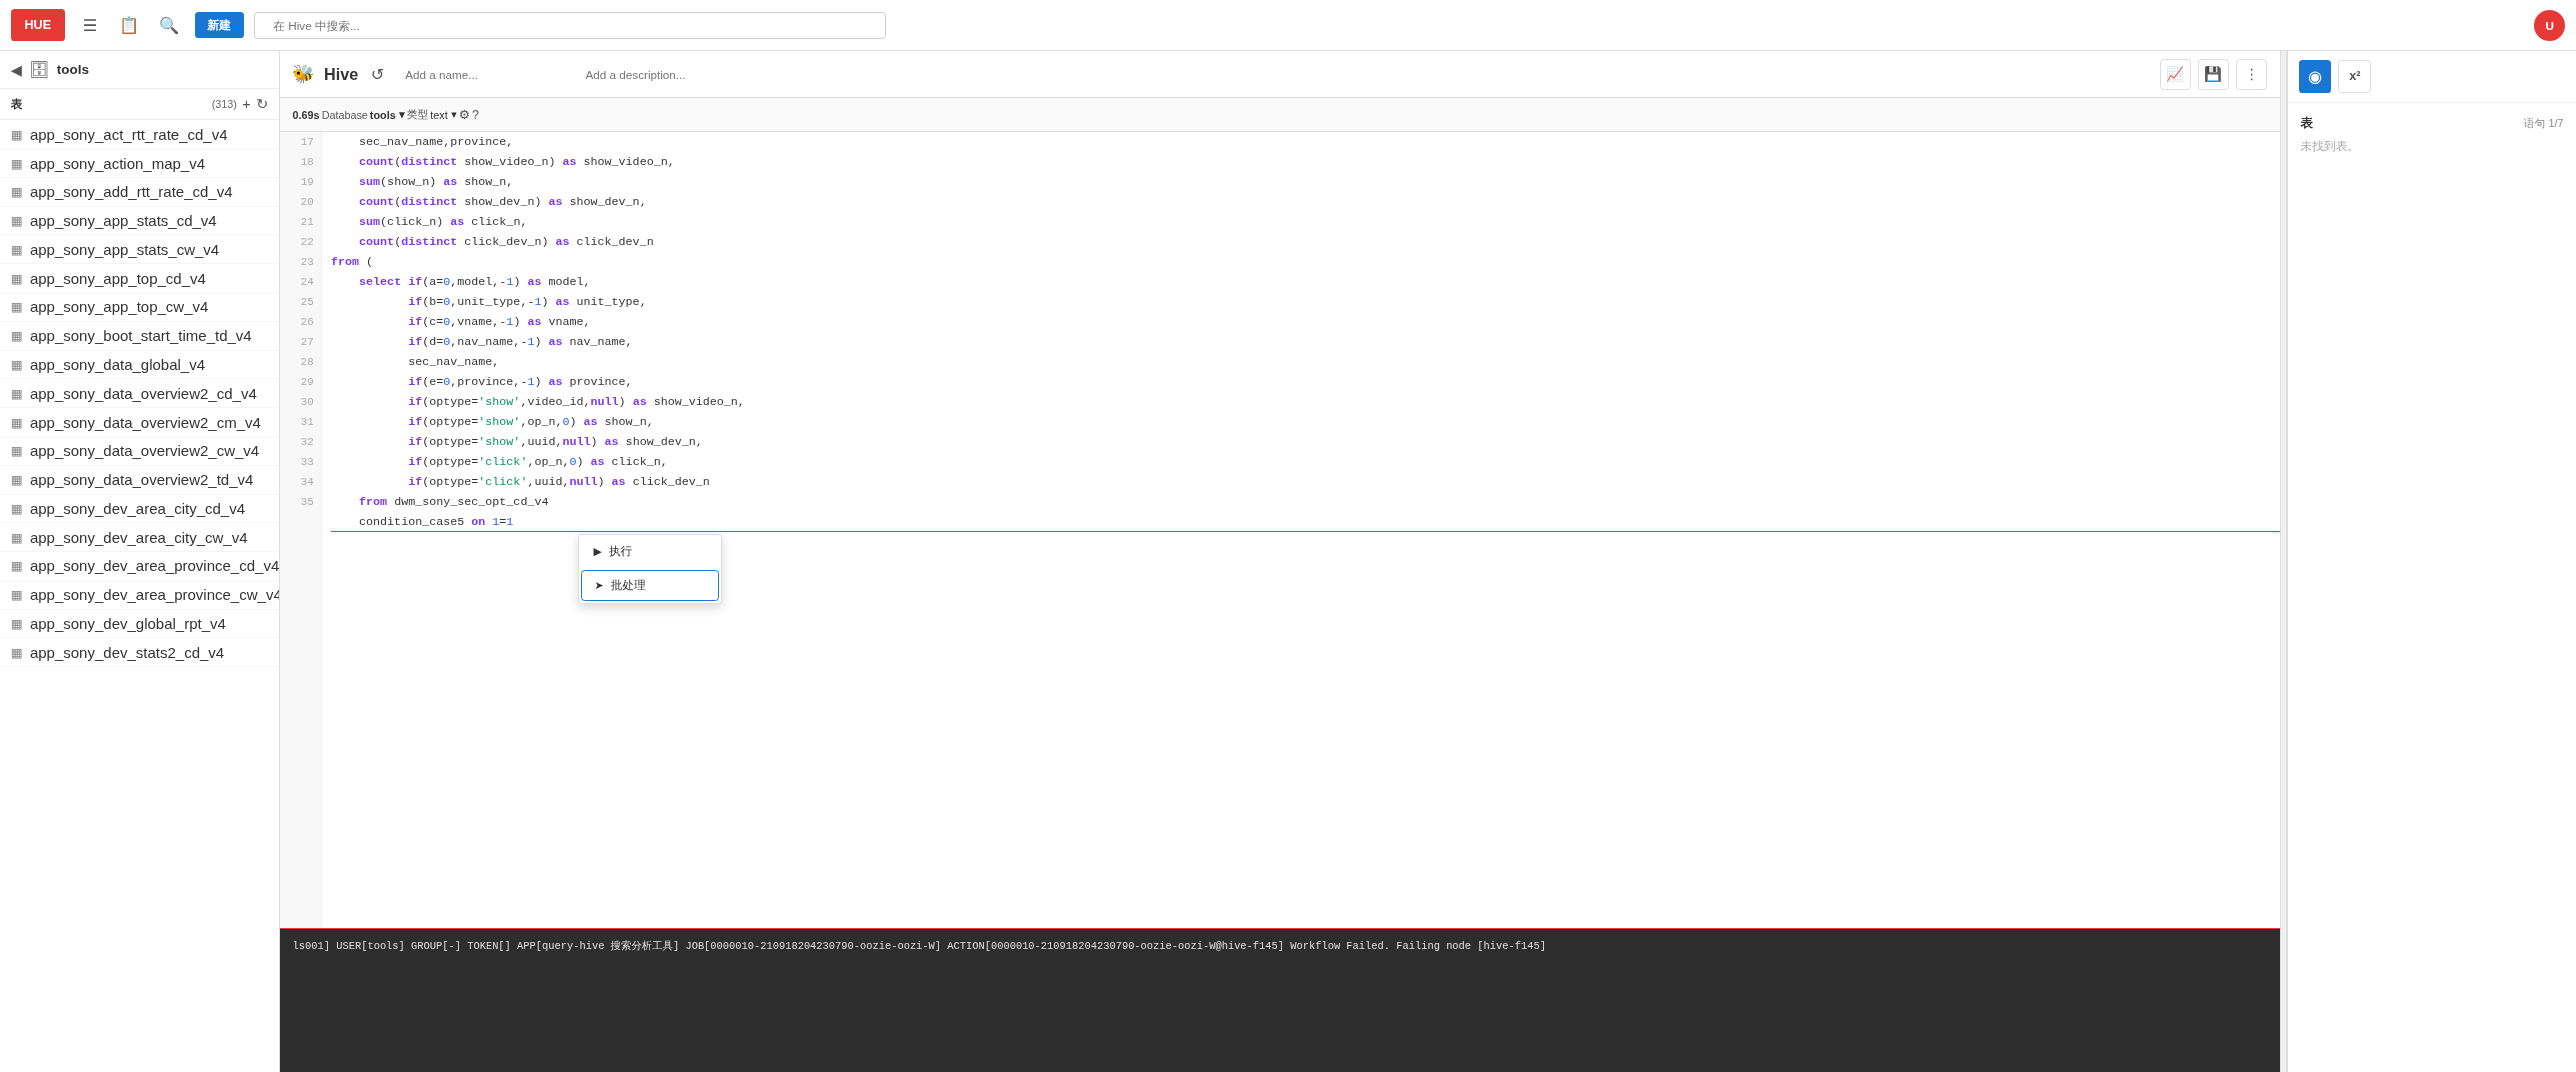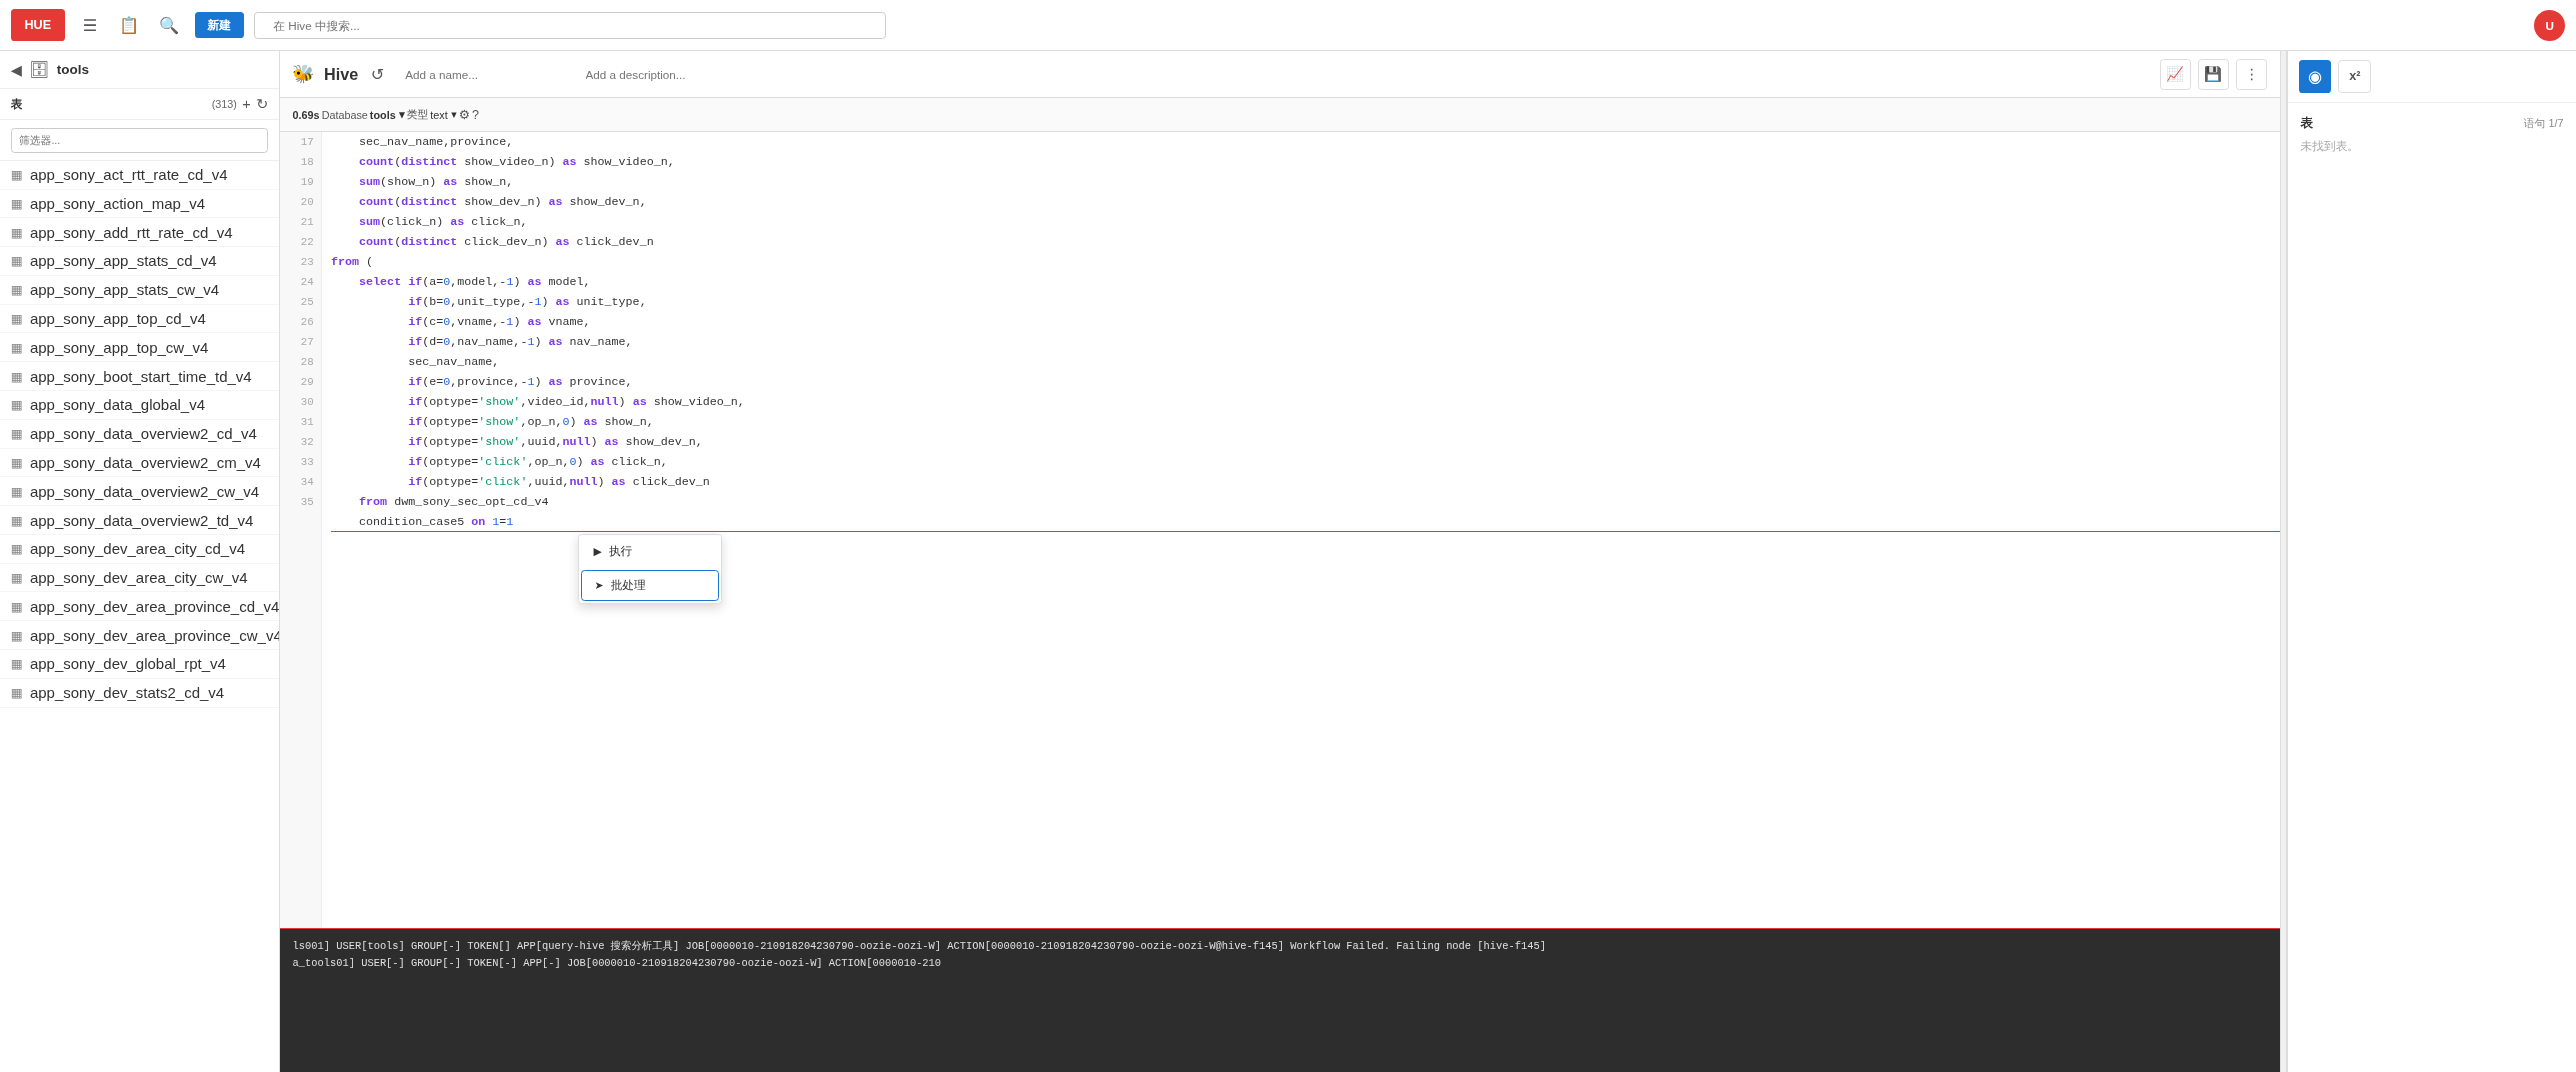--- a/index.html
+++ b/index.html
@@ -273,23 +273,20 @@
     <div class="sidebar-header">
       <button class="sidebar-back-btn">◀</button>
       <span class="sidebar-db-icon">🗄</span>
       <span class="sidebar-title">tools</span>
     </div>
     <div class="sidebar-tables-header">
       <span class="sidebar-tables-label">表</span>
       <span class="sidebar-count">(313)</span>
       <button class="sidebar-icon-btn">+</button>
       <button class="sidebar-icon-btn">↻</button>
-    </div>
-    <div class="sidebar-filter">
-      <input type="text" placeholder="筛选器..." style="">
     </div>
     <div class="sidebar-list">
 
     <div class="sidebar-list-item">
           <span class="sidebar-list-item-icon">▦</span>
           <span class="sidebar-list-item-label">app_sony_act_rtt_rate_cd_v4</span>
         </div>
         <div class="sidebar-list-item">
           <span class="sidebar-list-item-icon">▦</span>
           <span class="sidebar-list-item-label">app_sony_action_map_v4</span>
@@ -431,21 +428,20 @@
           <span>执行</span>
         </div>
         <div class="context-menu-item active">
           <span class="context-menu-arrow">➤</span>
           <span>批处理</span>
         </div>
       </div>
 
       <div class="bottom-log" id="bottom-log">
           <div>ls001] USER[tools] GROUP[-] TOKEN[] APP[query-hive 搜索分析工具] JOB[0000010-210918204230790-oozie-oozi-W] ACTION[0000010-210918204230790-oozie-oozi-W@hive-f145] Workflow Failed. Failing node [hive-f145]</div>
-          <div>a_tools01] USER[-] GROUP[-] TOKEN[-] APP[-] JOB[0000010-210918204230790-oozie-oozi-W] ACTION[0000010-210</div>
         </div>
     </div>
   </div>
 
   <div class="vertical-divider"></div>
 
   <div class="right-panel">
     <div class="right-panel-top">
       <div class="right-panel-assist-btn">◉</div>
       <div class="right-panel-x2-btn">x²</div>

